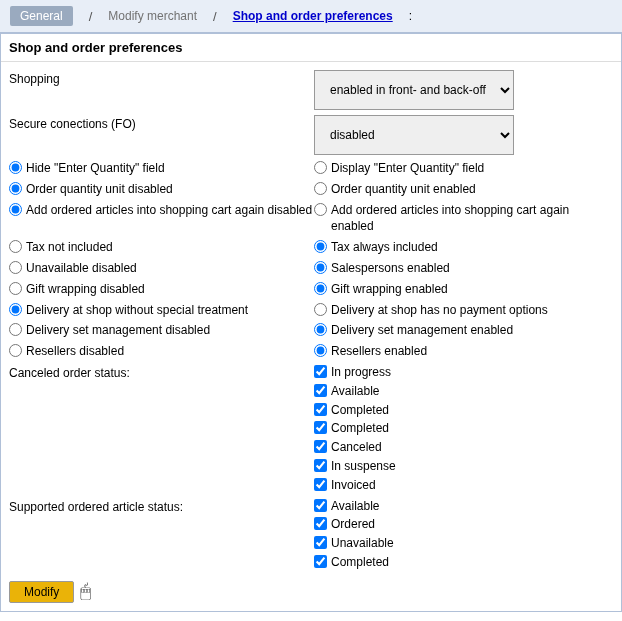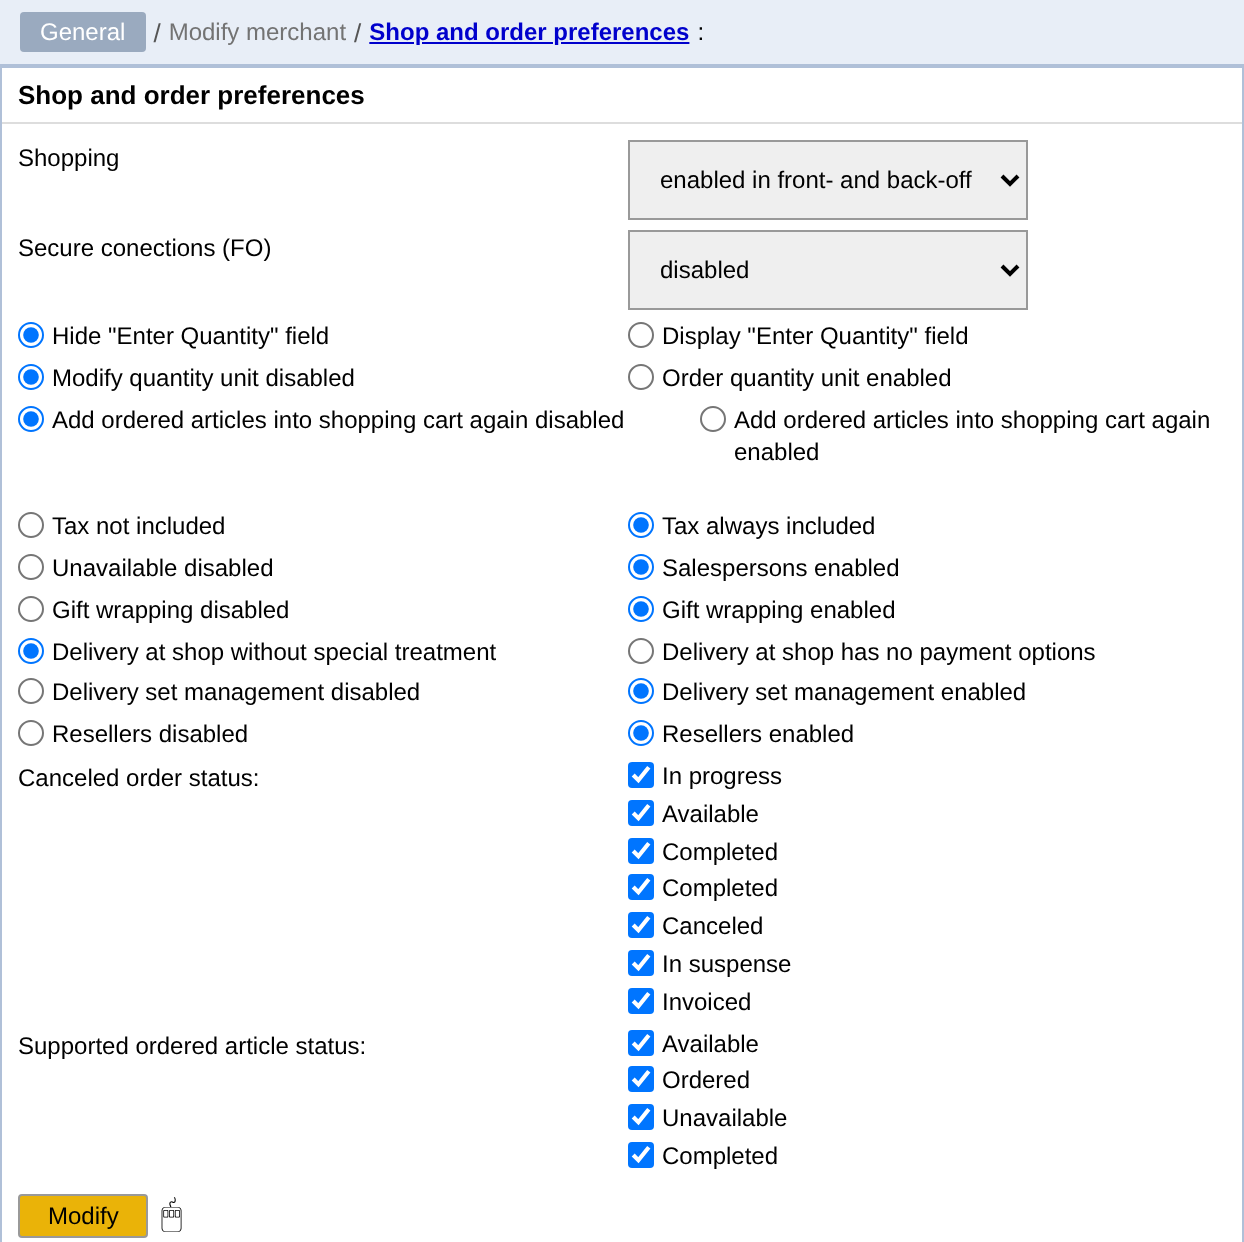--- a/index.html
+++ b/index.html
@@ -9,21 +9,21 @@
       background: #fff;
       width: 622px;
       min-height: 621px;
     }
     .breadcrumb-bar {
       background: #e8eef7;
       border-bottom: 1px solid #b0c0d8;
       padding: 6px 10px;
       display: flex;
       align-items: center;
-      gap: 4px;
+      gap: 16px;
     }
     .breadcrumb-btn {
       background: #9aaabf;
       color: #fff;
       border: none;
       padding: 3px 10px;
       font-size: 12px;
       cursor: pointer;
       border-radius: 2px;
     }
@@ -180,32 +180,32 @@
           <input type="radio" name="rg0" style="">
           <span>Display "Enter Quantity" field</span>
         </label>
       </div>
     </div>
 
     <div class="radio-row-pair">
       <div class="left-col">
         <label class="radio-item">
           <input type="radio" name="rg1" checked="" style="">
-          <span>Modify quantity unit disabled</span>
+          <span>Order quantity unit disabled</span>
         </label>
       </div>
       <div class="right-col">
         <label class="radio-item">
           <input type="radio" name="rg1" style="">
           <span>Order quantity unit enabled</span>
         </label>
       </div>
     </div>
 
-    <div class="radio-row-pair" style="margin-bottom:20px;gap:36px;">
+    <div class="radio-row-pair" style="margin-bottom:4px;">
       <div class="left-col">
         <label class="radio-item">
           <input type="radio" name="rg2" checked="" style="">
           <span>Add ordered articles into shopping cart again disabled</span>
         </label>
       </div>
       <div class="right-col">
         <label class="radio-item">
           <input type="radio" name="rg2" style="">
           <span>Add ordered articles into shopping cart again enabled</span>

